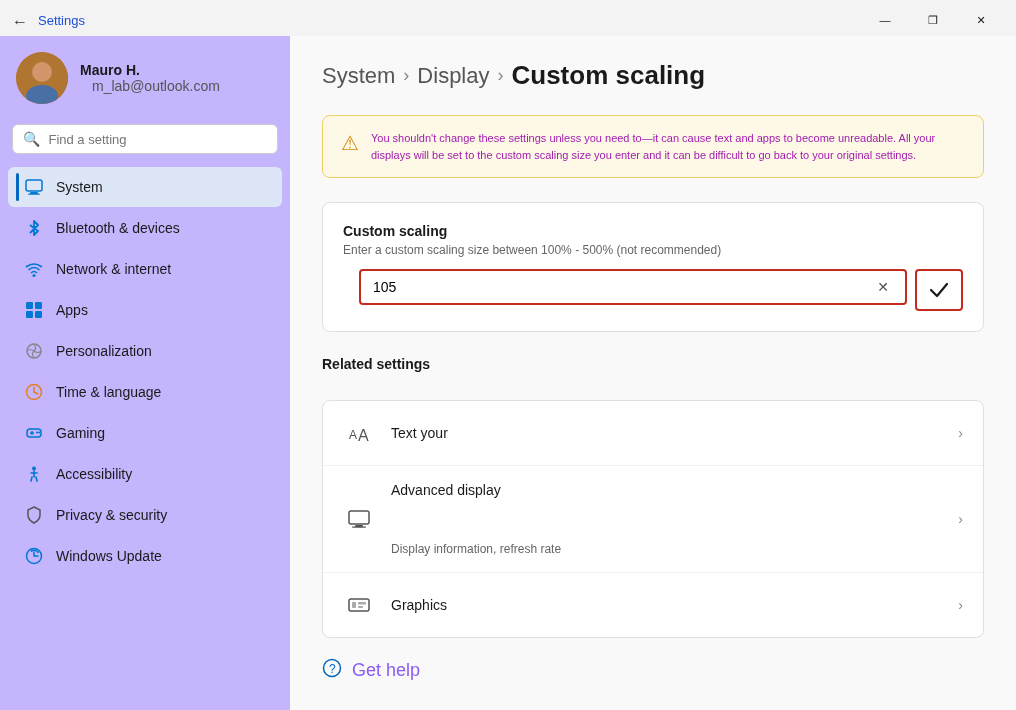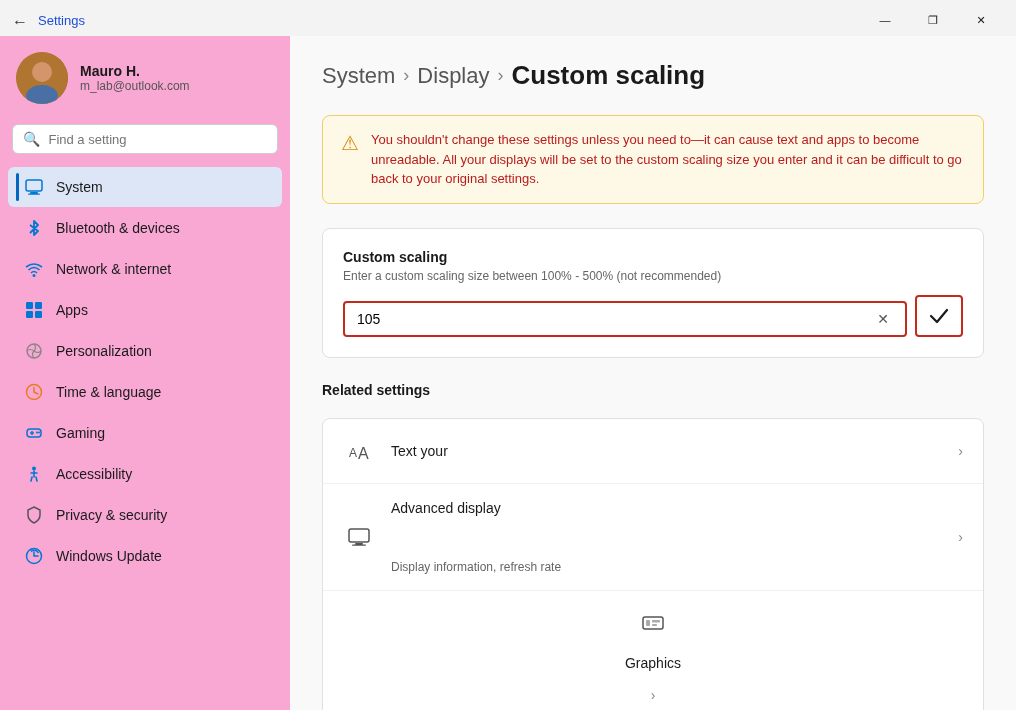--- a/index.html
+++ b/index.html
@@ -47,21 +47,21 @@
       border-radius: 4px;
     }
     .app-body {
       display: flex;
       flex: 1;
       overflow: hidden;
     }
     
     .sidebar {
       width: 290px;
-      background: #f9a8d4;
+      background: #c4b5fd;
       display: flex;
       flex-direction: column;
       padding: 0;
       overflow-y: auto;
       flex-shrink: 0;
     }
     .user-profile {
       display: flex;
       align-items: center;
       gap: 12px;
@@ -89,22 +89,23 @@
     .user-info {
       display: flex;
       flex-direction: column;
     }
     .user-name {
       font-size: 14px;
       font-weight: 600;
       color: #1a1a1a;
     }
     .user-email {
-      font-size: 12px;
+      font-size: 14px;
       color: #555;
+      margin-left: 12px;
     }
     .search-box {
       margin: 4px 12px 8px 12px;
       display: flex;
       align-items: center;
       background: white;
       border: 1px solid #ccc;
       border-radius: 6px;
       padding: 6px 10px;
       gap: 8px;
@@ -208,22 +209,22 @@
       gap: 12px;
       margin-bottom: 24px;
     }
     .warning-icon {
       font-size: 20px;
       color: #d4890a;
       flex-shrink: 0;
       margin-top: 1px;
     }
     .warning-text {
-      font-size: 13px;
-      color: #b91c1c;
+      font-size: 11px;
+      color: #a21caf;
       line-height: 1.5;
     }
     .scaling-section {
       background: white;
       border: 1px solid #e0e0e0;
       border-radius: 8px;
       padding: 20px 20px;
       margin-bottom: 24px;
     }
     .scaling-label {
@@ -232,22 +233,23 @@
       color: #1a1a1a;
       margin-bottom: 4px;
     }
     .scaling-sublabel {
       font-size: 12px;
       color: #666;
       margin-bottom: 12px;
     }
     .scaling-input-row {
       display: flex;
-      align-items: flex-end;
+      align-items: flex-start;
       gap: 8px;
+      margin-left: 16px;
     }
     .scaling-input {
       flex: 1;
       border: 2px solid #c42b1c;
       border-radius: 4px;
       padding: 8px 12px;
       font-size: 14px;
       color: #1a1a1a;
       outline: none;
       display: flex;
@@ -279,38 +281,38 @@
       display: flex;
       align-items: center;
       justify-content: center;
       color: #1a1a1a;
       font-size: 18px;
     }
     .related-settings-title {
       font-size: 14px;
       font-weight: 600;
       color: #1a1a1a;
-      margin-bottom: 20px;
+      margin-bottom: 28px;
     }
     .settings-list {
       background: white;
       border: 1px solid #e0e0e0;
       border-radius: 8px;
       overflow: hidden;
     }
     .settings-item {
       display: flex;
       align-items: center;
       gap: 16px;
       padding: 16px 20px;
       cursor: pointer;
       border-bottom: 1px solid #f0f0f0;
       transition: background 0.15s;
     }
-    .settings-item:last-child { border-bottom: none; flex-direction: column; }
+    .settings-item:last-child { border-bottom: none; }
     .settings-item-icon {
       width: 32px;
       height: 32px;
       display: flex;
       align-items: center;
       justify-content: center;
       color: #555;
       font-size: 20px;
       flex-shrink: 0;
     }

